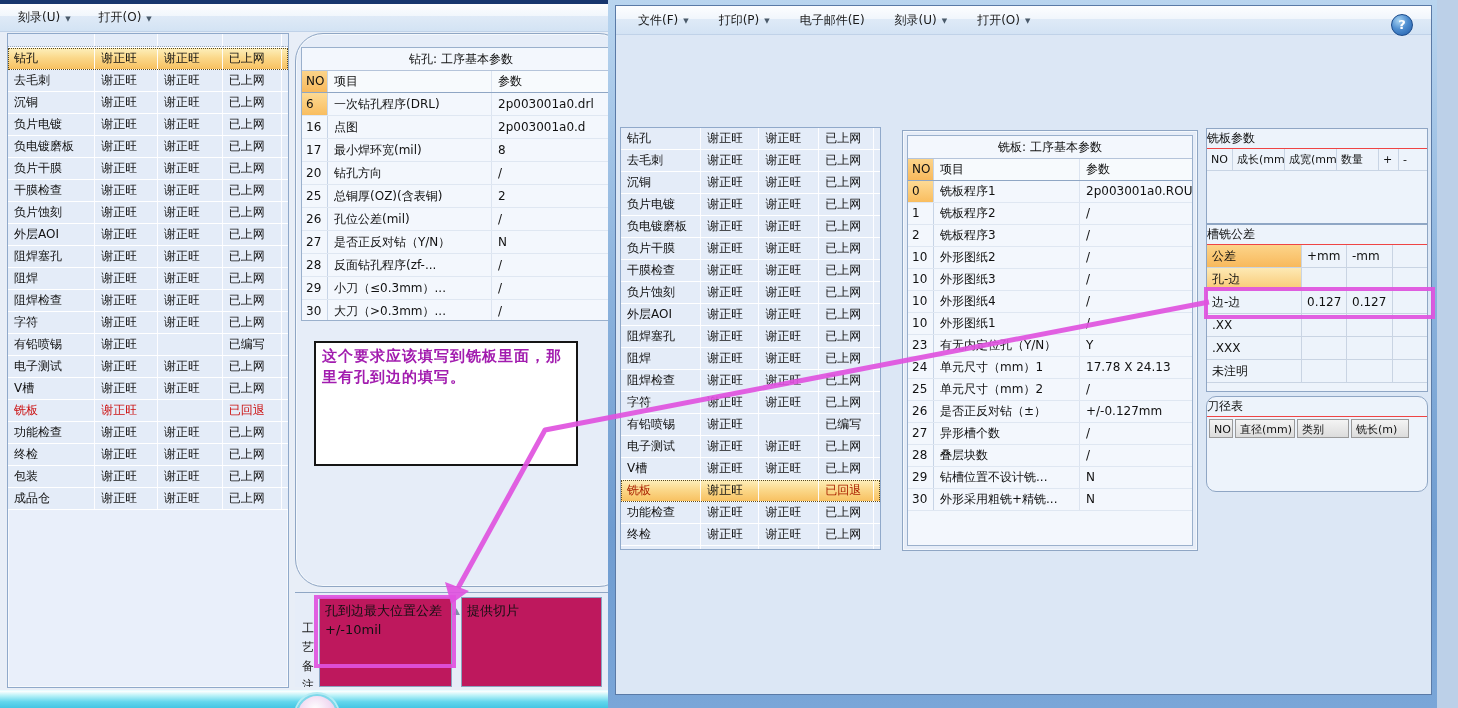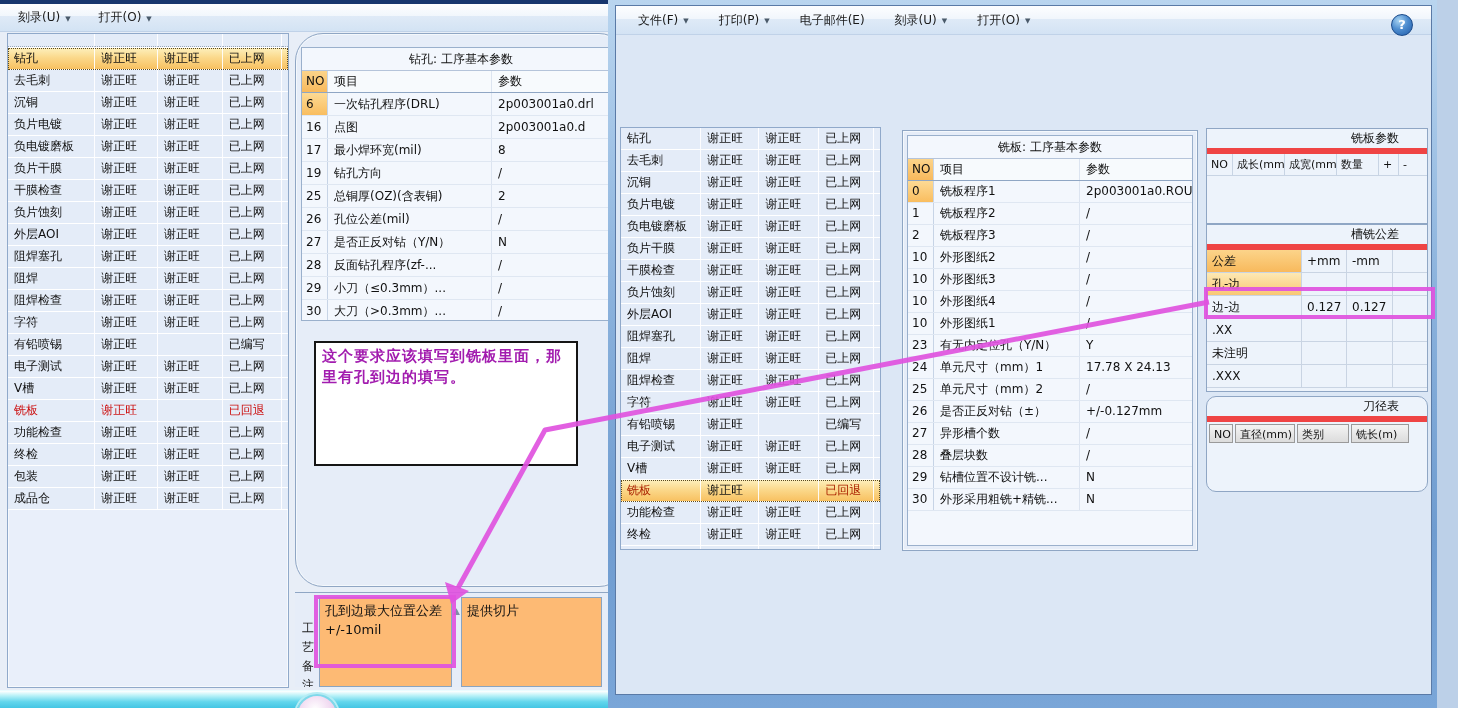--- a/index.html
+++ b/index.html
@@ -46,21 +46,21 @@
   .qno{width:26px;padding-left:4px;box-sizing:border-box;border-right:1px solid #c7d4e6;}
   .qitem{width:164px;padding-left:6px;box-sizing:border-box;border-right:1px solid #dce4f0;}
   .qval{flex:1;padding-left:6px;overflow:hidden;white-space:nowrap;}
   .qhead .qno{background:linear-gradient(180deg,#fcd48a,#f8b95c);}
   .qrow{display:flex;height:22px;line-height:22px;border-bottom:1px solid #dfe7f2;}
   .qrow.first .qno{background:linear-gradient(180deg,#fdda94,#f9bd5f);}
   .r .qitem{width:146px;}
   .r .qrow{height:21px;line-height:21px;}
   
   .sect{background:#edf3fb;border:1px solid #8fa6c4;position:absolute;overflow:hidden;}
-  .sect-title{height:19px;line-height:19px;text-align:right;padding-right:28px;border-bottom:6px solid #ef4444;}
+  .sect-title{height:19px;line-height:19px;text-align:left;padding-right:28px;border-bottom:1px solid #ef4444;}
   .flathead{display:flex;height:21px;line-height:21px;border-bottom:1px solid #c8d4e4;}
   .flathead>div{border-right:1px solid #c8d4e4;padding-left:4px;box-sizing:border-box;overflow:hidden;white-space:nowrap;font-size:11px;}
   .flathead>div:last-child{border-right:none;}
   .srow{display:flex;height:22px;line-height:22px;border-bottom:1px solid #c9d4e3;}
   .srow>div{border-right:1px solid #c9d4e3;padding-left:5px;box-sizing:border-box;overflow:hidden;white-space:nowrap;}
   .srow .sc1{width:95px;}
   .srow .sc2{width:45px;}
   .srow .sc3{width:46px;}
   .srow .sc4{flex:1;border-right:none;}
   .srow .hl{background:linear-gradient(180deg,#fcd48a,#f8b95c);}
@@ -68,21 +68,21 @@
   .toolhead{display:flex;gap:2px;padding:2px 0 0 2px;}
   .toolhead>div{height:19px;line-height:19px;padding-left:4px;box-sizing:border-box;
     background:linear-gradient(180deg,#f4f4f4,#dcdcdc);border:1px solid #9a9a9a;font-size:11px;overflow:hidden;white-space:nowrap;}
   
   .ann-box{
     background:#ffffff;border:2px solid #151515;color:#a21caf;font-weight:bold;
     font-size:15px;line-height:1.4;padding:3px 6px;letter-spacing:1px;
   }
   
   .vlabel{width:14px;line-height:19px;font-size:12px;word-break:break-all;color:#222;overflow:hidden;}
-  .notebox{background:#fdba74;border:1px solid #8aa4c0;padding:4px 5px;font-size:13px;line-height:1.45;color:#111;overflow:hidden;box-sizing:border-box;}
+  .notebox{background:#be185d;border:1px solid #8aa4c0;padding:4px 5px;font-size:13px;line-height:1.45;color:#111;overflow:hidden;box-sizing:border-box;}
   
   #left-win{left:0;top:0;width:629px;height:690px;background:#e8eef7;z-index:10;}
   #lw-topstrip{left:0;top:0;width:629px;height:4px;background:#17366e;}
   #right-win{
     left:608px;top:0;width:829px;height:708px;z-index:10;box-sizing:border-box;
     padding:5px 7px 15px 7px;
     background:linear-gradient(180deg,#b9d5ef 0%,#8cb3dd 40%,#6f9cd0 75%,#7aa6d8 100%);
   }
   #rw-content{position:relative;width:815px;height:688px;background:#dce7f5;border:1px solid #5a7aa6;overflow:hidden;}
   #taskbar{
@@ -294,21 +294,21 @@
             <div class="qno">16</div>
             <div class="qitem">点图</div>
             <div class="qval">2p003001a0.d</div>
           </div>
           <div class="qrow">
             <div class="qno">17</div>
             <div class="qitem">最小焊环宽(mil)</div>
             <div class="qval">8</div>
           </div>
           <div class="qrow">
-            <div class="qno">19</div>
+            <div class="qno">20</div>
             <div class="qitem">钻孔方向</div>
             <div class="qval">/</div>
           </div>
           <div class="qrow">
             <div class="qno">25</div>
             <div class="qitem">总铜厚(OZ)(含表铜)</div>
             <div class="qval">2</div>
           </div>
           <div class="qrow">
             <div class="qno">26</div>
@@ -645,27 +645,27 @@
               <div class="sc3">0.127</div>
               <div class="sc4"></div>
             </div>
             <div class="srow">
               <div class="sc1">.XX</div>
               <div class="sc2"></div>
               <div class="sc3"></div>
               <div class="sc4"></div>
             </div>
             <div class="srow">
-              <div class="sc1">未注明</div>
+              <div class="sc1">.XXX</div>
               <div class="sc2"></div>
               <div class="sc3"></div>
               <div class="sc4"></div>
             </div>
             <div class="srow">
-              <div class="sc1">.XXX</div>
+              <div class="sc1">未注明</div>
               <div class="sc2"></div>
               <div class="sc3"></div>
               <div class="sc4"></div>
             </div>
           </div>
       </div>
 
       <div class="sect" style="left:0;top:271px;width:220px;height:94px;border-radius:10px;">
         <div class="sect-title">刀径表</div>
         <div class="toolhead">

